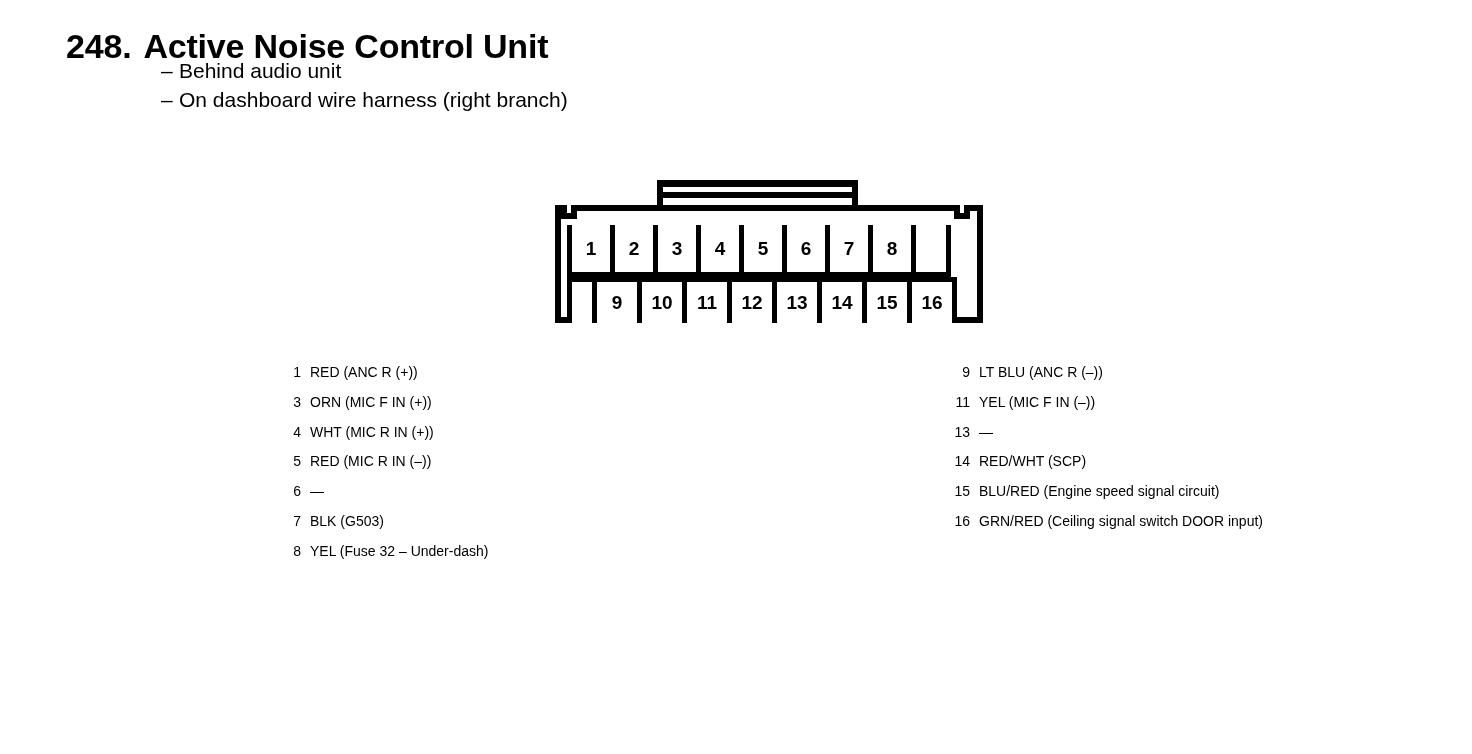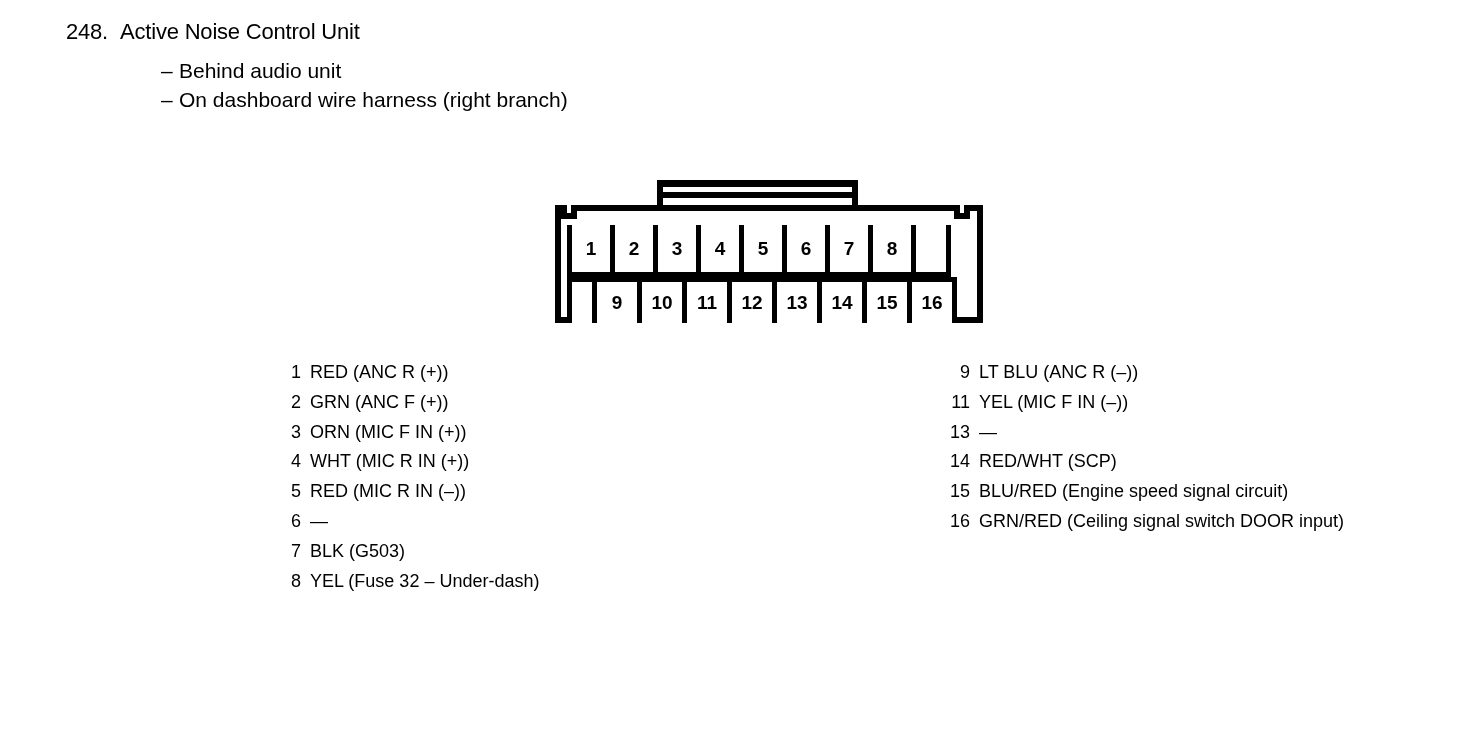--- a/index.html
+++ b/index.html
@@ -22,22 +22,22 @@
   #heading-block {
     position: absolute;
     left: 0;
     top: 0;
     width: 1472px;
   }
   #page-title {
     position: absolute;
     left: 66px;
     top: 6px;
-    font-size: 22px;
-    font-weight: normal;
+    font-size: 34px;
+    font-weight: bold;
     letter-spacing: -0.2px;
     white-space: nowrap;
     line-height: 1.0;
   }
   #page-title .title-number {
     display: inline-block;
     margin-right: 12px;
   }
 
   #subtitle-list {
@@ -166,21 +166,21 @@
   
   #pin-legend {
     position: absolute;
     left: 0;
     top: 358px;
     width: 1472px;
   }
   .legend-column {
     position: absolute;
     top: 0;
-    font-size: 18px;
+    font-size: 14px;
     line-height: 29.8px;
     white-space: nowrap;
   }
   #legend-column-left  { left: 277px; }
   #legend-column-right { left: 946px; }
 
   .legend-row {
     display: block;
   }
   .legend-num {
@@ -276,21 +276,20 @@
       </div>
   </div>
 
   <div class="corner-notch" id="corner-notch-left"></div>
   <div class="corner-notch" id="corner-notch-right"></div>
 </div>
 
 <div id="pin-legend">
   <div class="legend-column" id="legend-column-left">
       <div class="legend-row"><span class="legend-num">1</span><span class="legend-text">RED (ANC R (+))</span></div>
-      <div class="legend-row"><span class="legend-num">2</span><span class="legend-text">GRN (ANC F (+))</span></div>
       <div class="legend-row"><span class="legend-num">3</span><span class="legend-text">ORN (MIC F IN (+))</span></div>
       <div class="legend-row"><span class="legend-num">4</span><span class="legend-text">WHT (MIC R IN (+))</span></div>
       <div class="legend-row"><span class="legend-num">5</span><span class="legend-text">RED (MIC R IN (–))</span></div>
       <div class="legend-row"><span class="legend-num">6</span><span class="legend-text">—</span></div>
       <div class="legend-row"><span class="legend-num">7</span><span class="legend-text">BLK (G503)</span></div>
       <div class="legend-row"><span class="legend-num">8</span><span class="legend-text">YEL (Fuse 32 – Under-dash)</span></div>
     </div>
   <div class="legend-column" id="legend-column-right">
       <div class="legend-row"><span class="legend-num">9</span><span class="legend-text">LT BLU (ANC R (–))</span></div>
       <div class="legend-row"><span class="legend-num">11</span><span class="legend-text">YEL (MIC F IN (–))</span></div>

